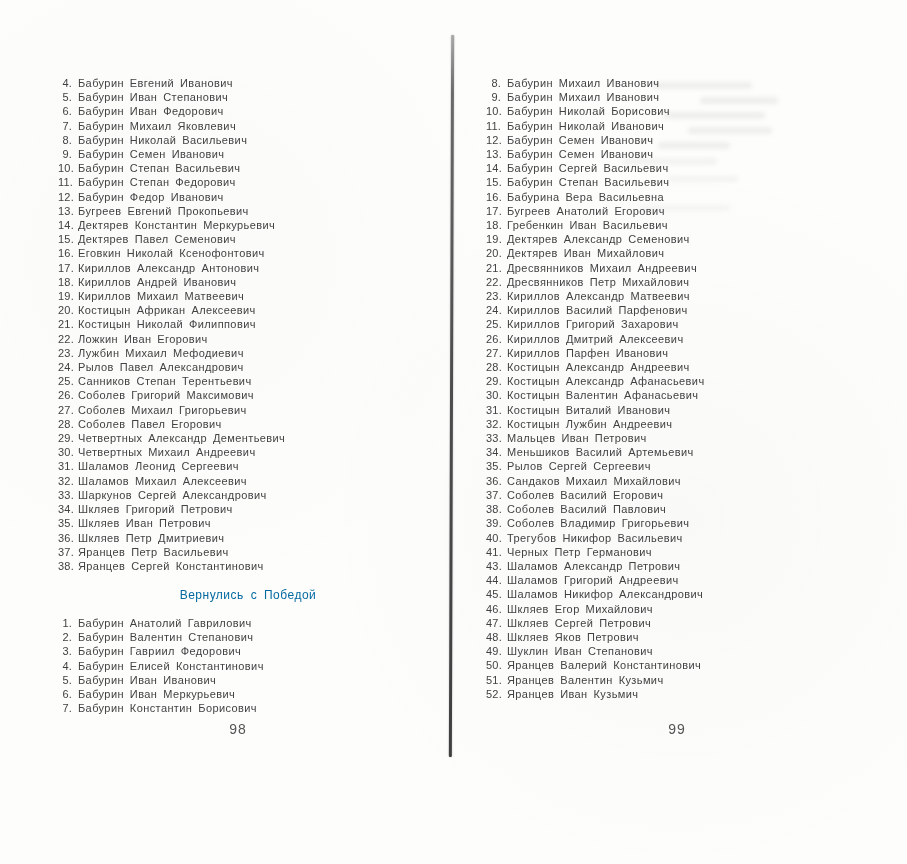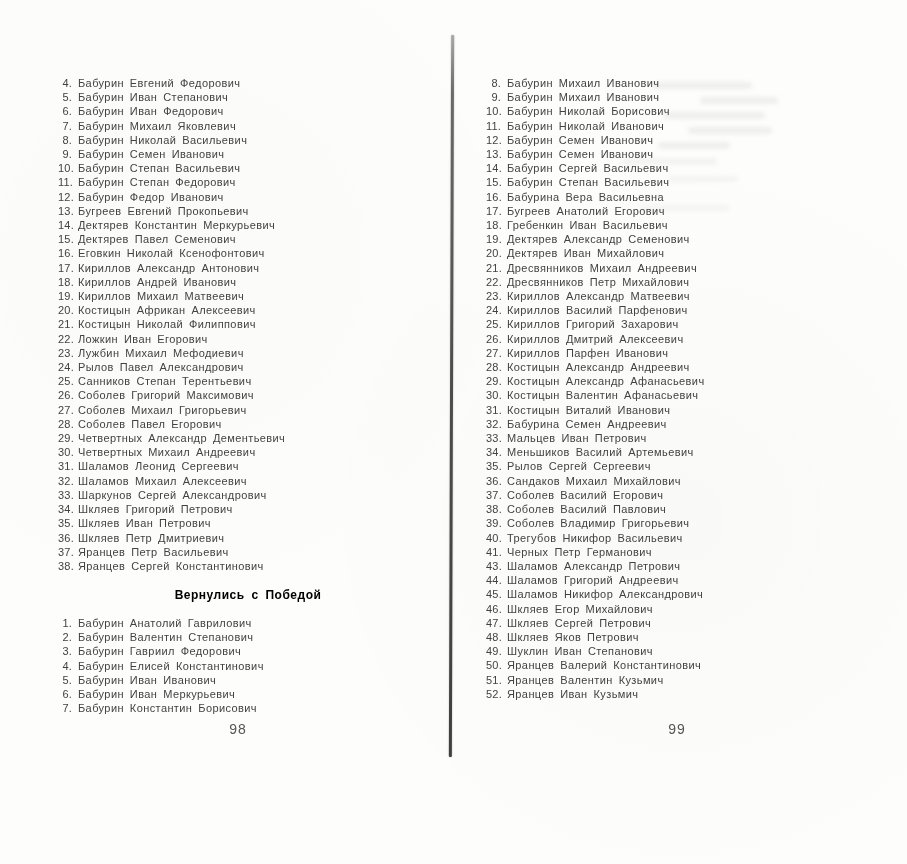--- a/index.html
+++ b/index.html
@@ -43,24 +43,24 @@
     flex: none;
     letter-spacing: 0.2px;
   }
   .left-list .num  { width: 14px; }
   .right-list .num { width: 15px; }
   .section-heading {
     position: absolute;
     left: 60px; top: 588px; width: 376px;
     text-align: center;
     font-size: 12px;
-    font-weight: bold;
+    font-weight: normal;
     letter-spacing: 0.5px;
     word-spacing: 3px;
-    color: #000000;
+    color: #0369a1;
   }
   .page-number {
     position: absolute;
     font-size: 14px;
     letter-spacing: 1px;
     color: #555555;
     text-align: center;
   }
   .page-number.left  { left: 60px;  width: 356px; top: 721px; }
   .page-number.right { left: 487px; width: 380px; top: 721px; }
@@ -89,21 +89,21 @@
 <div class="bleed b5"></div>
 <div class="bleed b6"></div>
 <div class="bleed b7"></div>
 <div class="bleed b8"></div>
 
 <div class="page">
   <div class="name-list left-list" style="left:58px; top:76px;">
 
       <div class="row">
         <span class="num">4.</span>
-        <span class="name">Бабурин Евгений Федорович</span>
+        <span class="name">Бабурин Евгений Иванович</span>
       </div>
 
       <div class="row">
         <span class="num">5.</span>
         <span class="name">Бабурин Иван Степанович</span>
       </div>
 
       <div class="row">
         <span class="num">6.</span>
         <span class="name">Бабурин Иван Федорович</span>
@@ -431,21 +431,21 @@
         <span class="name">Костицын Валентин Афанасьевич</span>
       </div>
 
       <div class="row">
         <span class="num">31.</span>
         <span class="name">Костицын Виталий Иванович</span>
       </div>
 
       <div class="row">
         <span class="num">32.</span>
-        <span class="name">Бабурина Семен Андреевич</span>
+        <span class="name">Костицын Лужбин Андреевич</span>
       </div>
 
       <div class="row">
         <span class="num">33.</span>
         <span class="name">Мальцев Иван Петрович</span>
       </div>
 
       <div class="row">
         <span class="num">34.</span>
         <span class="name">Меньшиков Василий Артемьевич</span>

